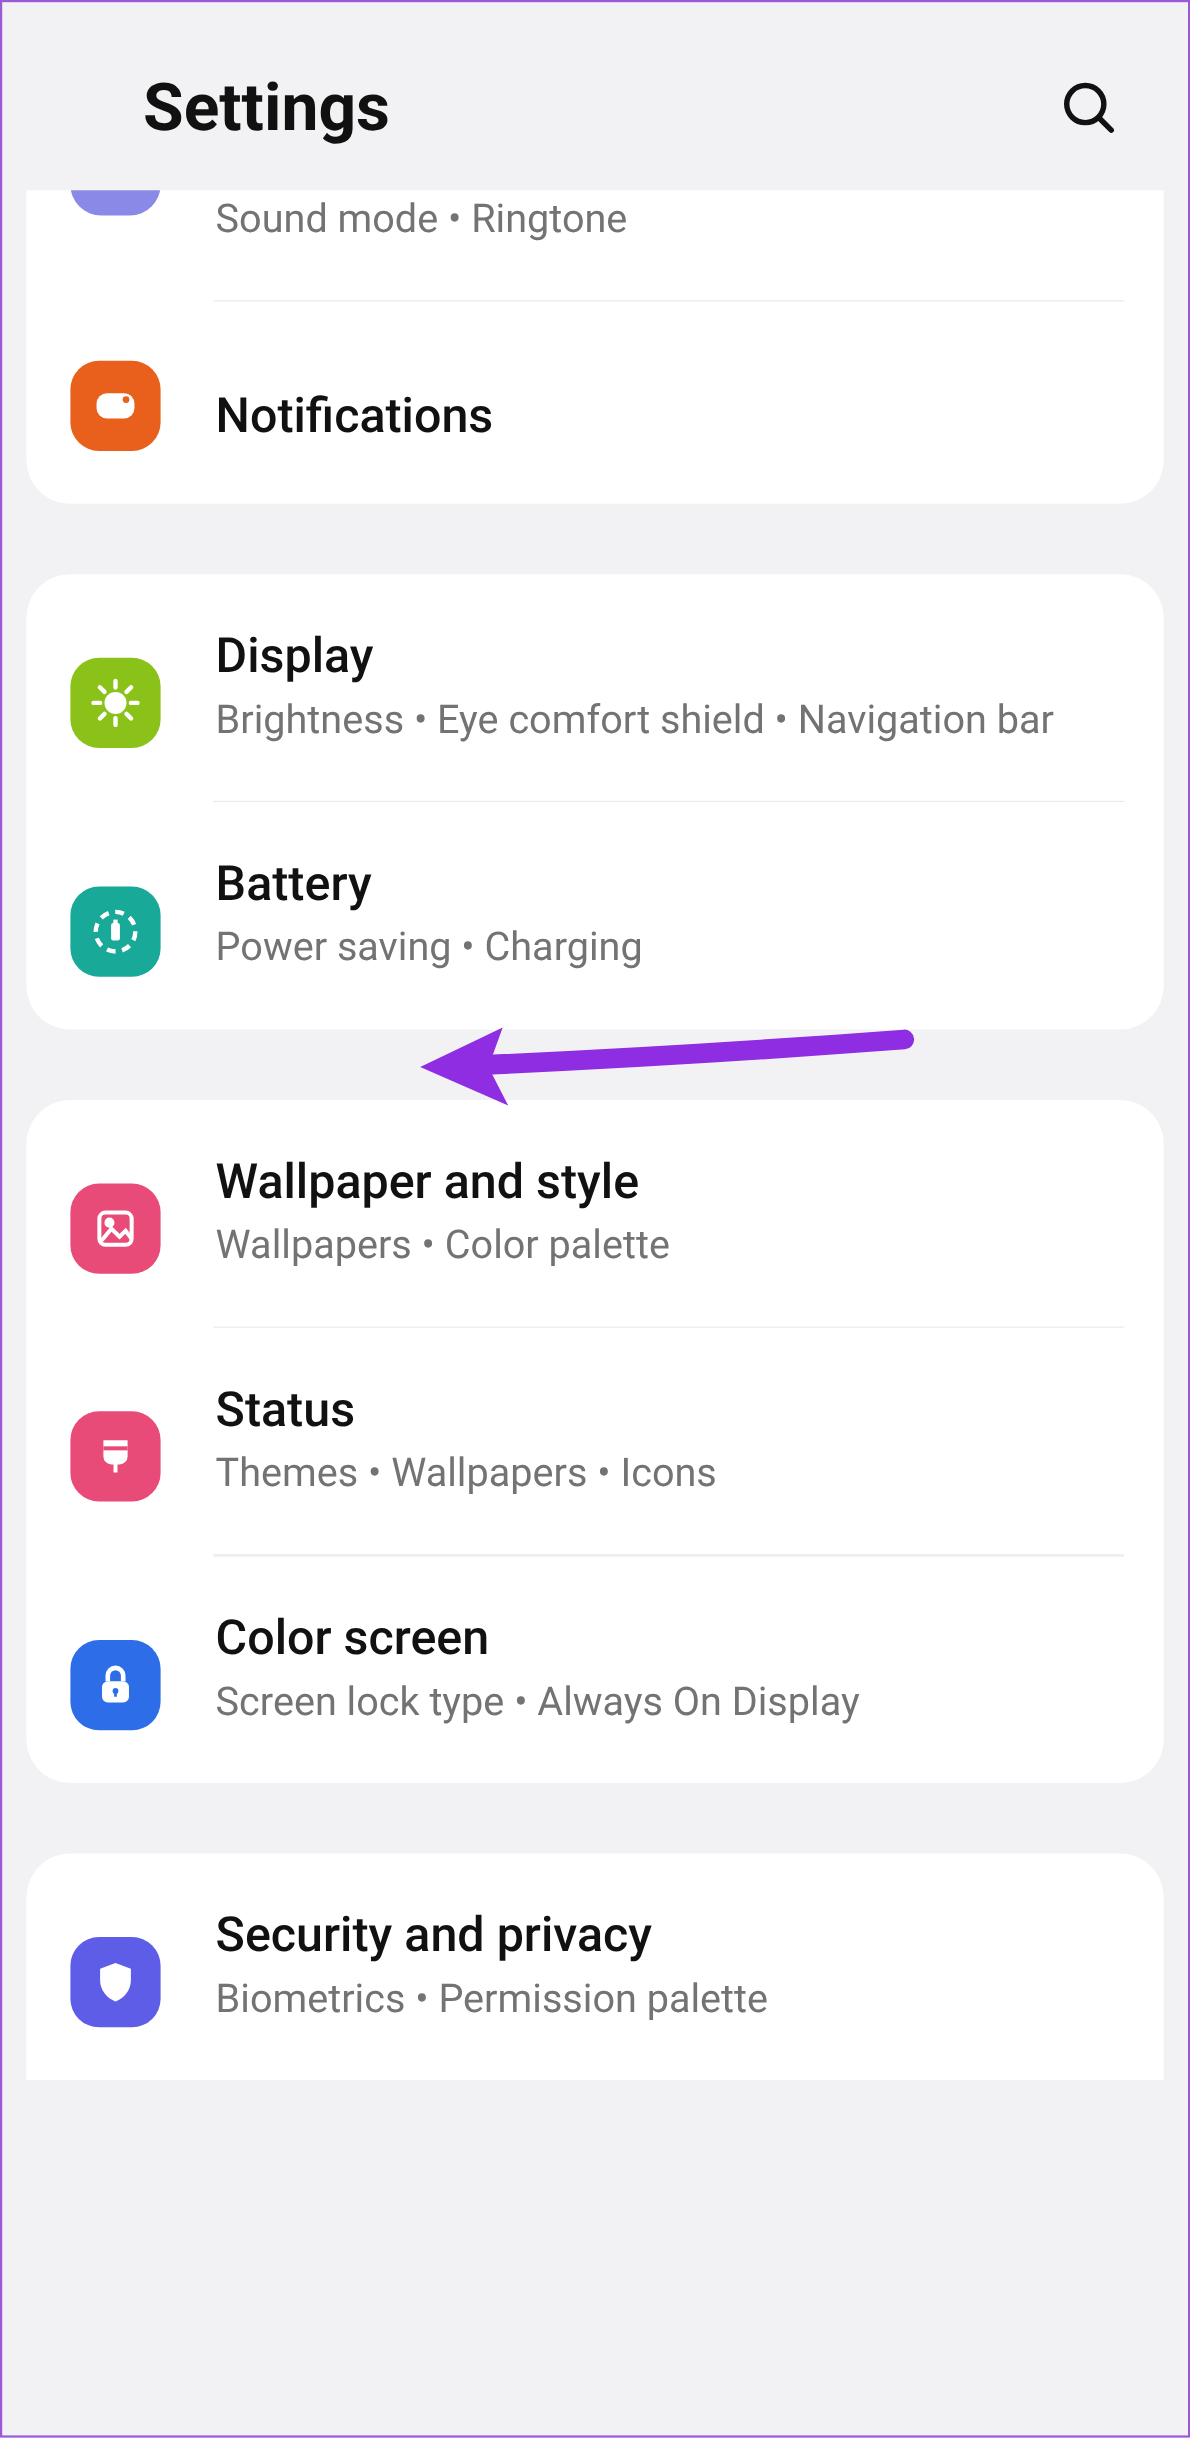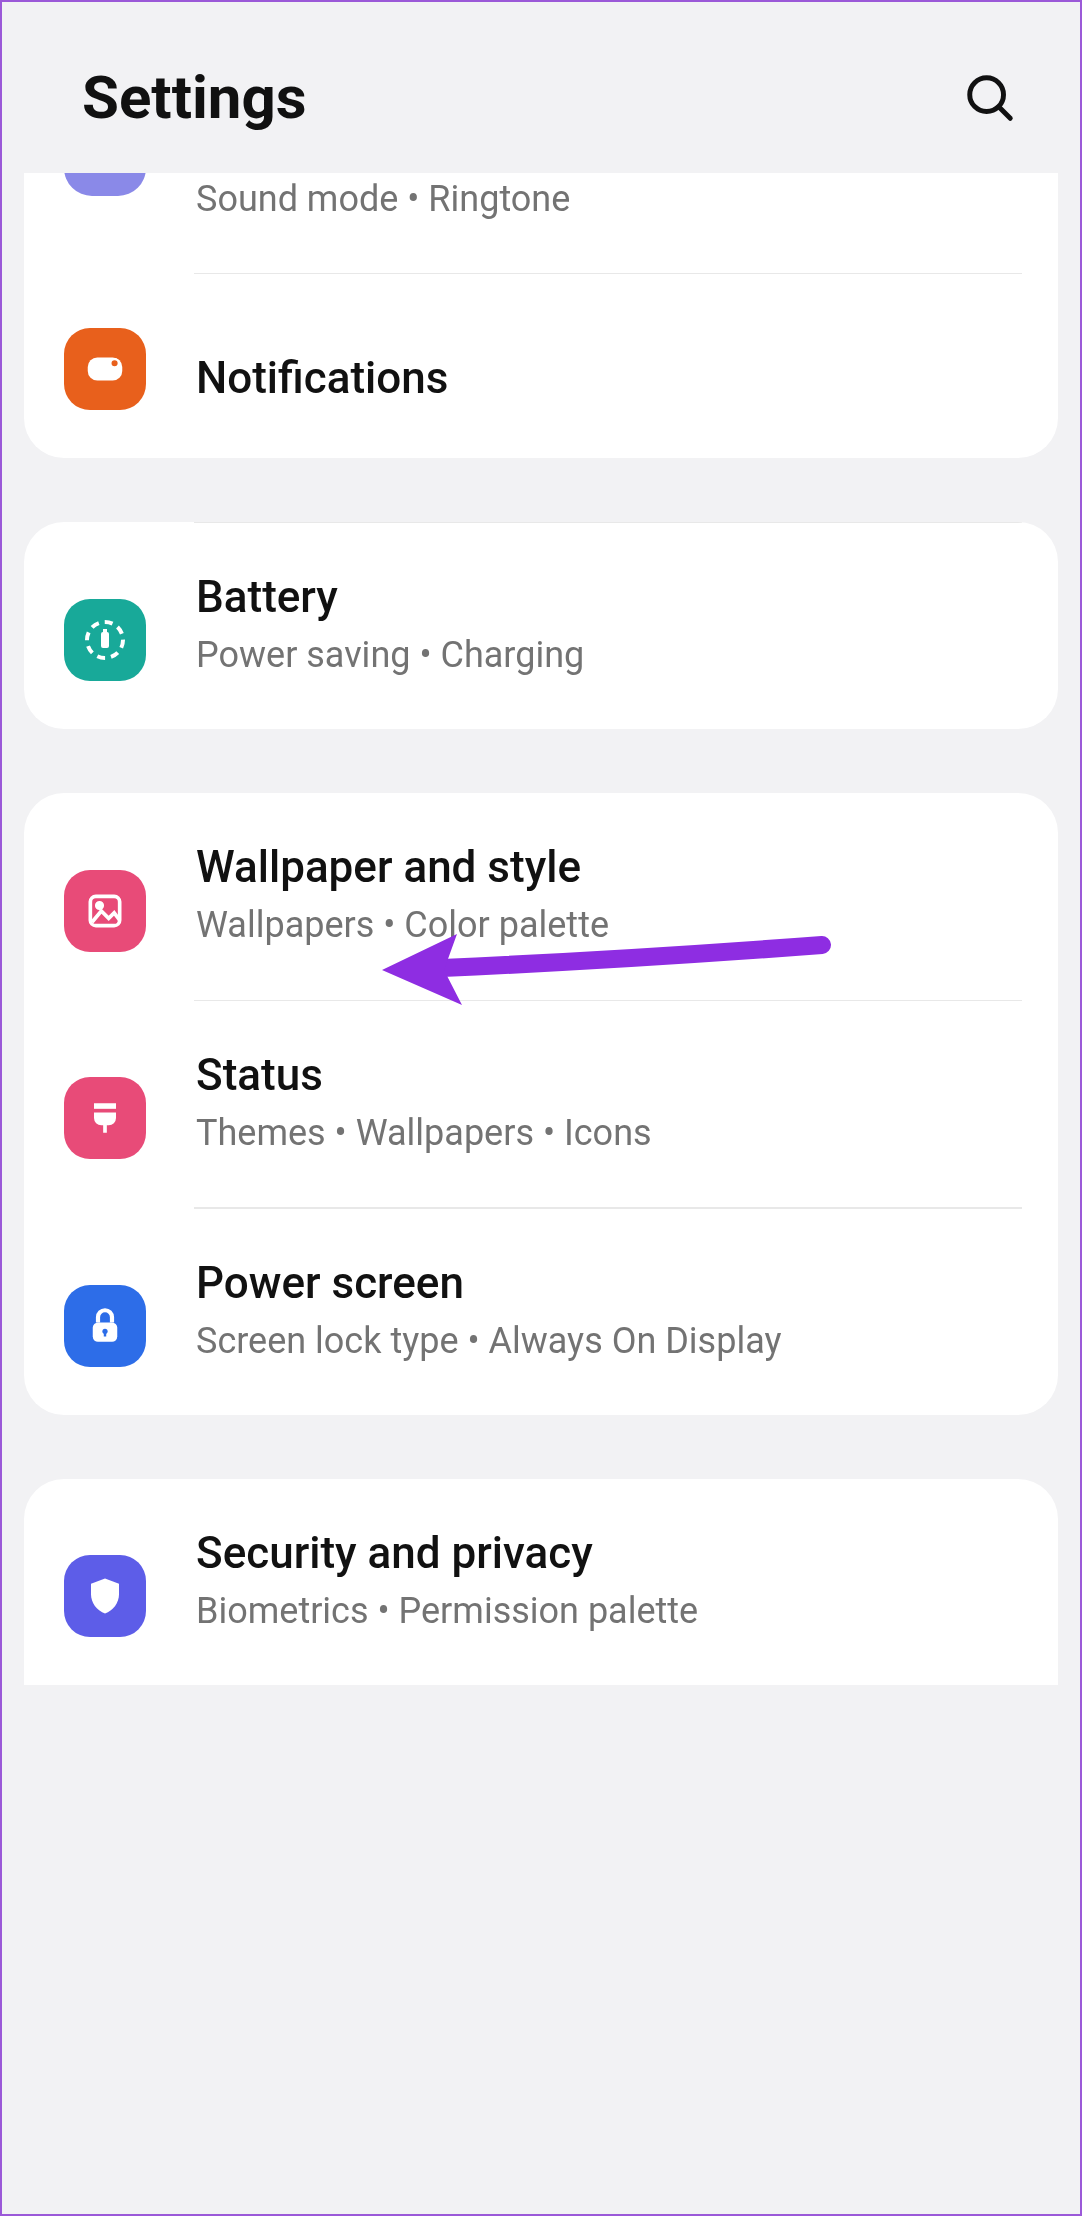--- a/index.html
+++ b/index.html
@@ -10,20 +10,21 @@
     font-family: -apple-system, BlinkMacSystemFont, "Segoe UI", Roboto, Helvetica, Arial, sans-serif;
     border: 2px solid #9b59d8;
     position: relative;
     overflow: hidden;
   }
   .header {
     display: flex;
     align-items: center;
     justify-content: space-between;
     padding: 60px 60px 40px 80px;
+    margin-left: 48px;
   }
   .header-title {
     font-size: 60px;
     font-weight: 700;
     color: #111;
   }
   .search-btn {
     width: 60px;
     height: 60px;
     display: flex;
@@ -123,20 +124,39 @@
           <circle cx="17" cy="9" r="2.2" fill="#e8601c" stroke="#fff" stroke-width="1.2"></circle>
         </svg>
     </div>
     <div class="row-text">
       <div class="row-title">Notifications</div>
     </div>
   </div>
 </div>
 
 <div class="card">
+  <div class="row">
+    <div class="row-icon" style="background:#8bc21a">
+      <svg width="48" height="48" viewBox="0 0 24 24" fill="none" stroke="#fff" stroke-width="2" stroke-linecap="round">
+          <circle cx="12" cy="12" r="4" fill="#fff"></circle>
+          <line x1="12" y1="2" x2="12" y2="5"></line>
+          <line x1="12" y1="19" x2="12" y2="22"></line>
+          <line x1="2" y1="12" x2="5" y2="12"></line>
+          <line x1="19" y1="12" x2="22" y2="12"></line>
+          <line x1="4.9" y1="4.9" x2="7" y2="7"></line>
+          <line x1="17" y1="17" x2="19.1" y2="19.1"></line>
+          <line x1="4.9" y1="19.1" x2="7" y2="17"></line>
+          <line x1="17" y1="7" x2="19.1" y2="4.9"></line>
+        </svg>
+    </div>
+    <div class="row-text">
+      <div class="row-title">Display</div>
+      <div class="row-sub">Brightness  •  Eye comfort shield  •  Navigation bar</div>
+    </div>
+  </div>
   <div class="divider"></div>
   <div class="row">
     <div class="row-icon" style="background:#18a999">
       <svg width="48" height="48" viewBox="0 0 24 24" fill="none" stroke="#fff" stroke-width="2">
           <circle cx="12" cy="12" r="9" stroke-dasharray="4 3"></circle>
           <rect x="10" y="8" width="4" height="8" rx="1" fill="#fff" stroke="none"></rect>
           <rect x="11" y="6.5" width="2" height="2" fill="#fff" stroke="none"></rect>
         </svg>
     </div>
     <div class="row-text">
@@ -178,21 +198,21 @@
   <div class="row">
     <div class="row-icon" style="background:#2d6de8">
       <svg width="42" height="42" viewBox="0 0 24 24" fill="#fff">
           <rect x="5" y="10" width="14" height="11" rx="3"></rect>
           <path d="M8 10 V7 a4 4 0 0 1 8 0 V10" fill="none" stroke="#fff" stroke-width="2.4"></path>
           <circle cx="12" cy="15" r="1.5" fill="#2d6de8"></circle>
           <rect x="11.3" y="15" width="1.4" height="3" fill="#2d6de8"></rect>
         </svg>
     </div>
     <div class="row-text">
-      <div class="row-title">Power screen</div>
+      <div class="row-title">Color screen</div>
       <div class="row-sub">Screen lock type  •  Always On Display</div>
     </div>
   </div>
 </div>
 
 <div class="card" style="margin-bottom:0; border-bottom-left-radius:0; border-bottom-right-radius:0;">
   <div class="row">
     <div class="row-icon" style="background:#5d5de8">
       <svg width="42" height="42" viewBox="0 0 24 24" fill="#fff">
           <path d="M12 2 L20 5 V11 C20 16 16.5 20.5 12 22 C7.5 20.5 4 16 4 11 V5 Z"></path>

